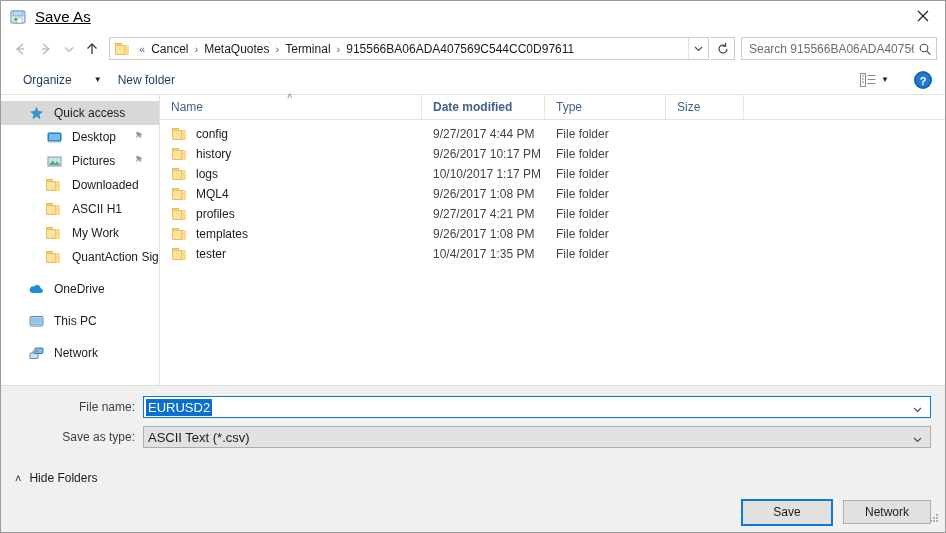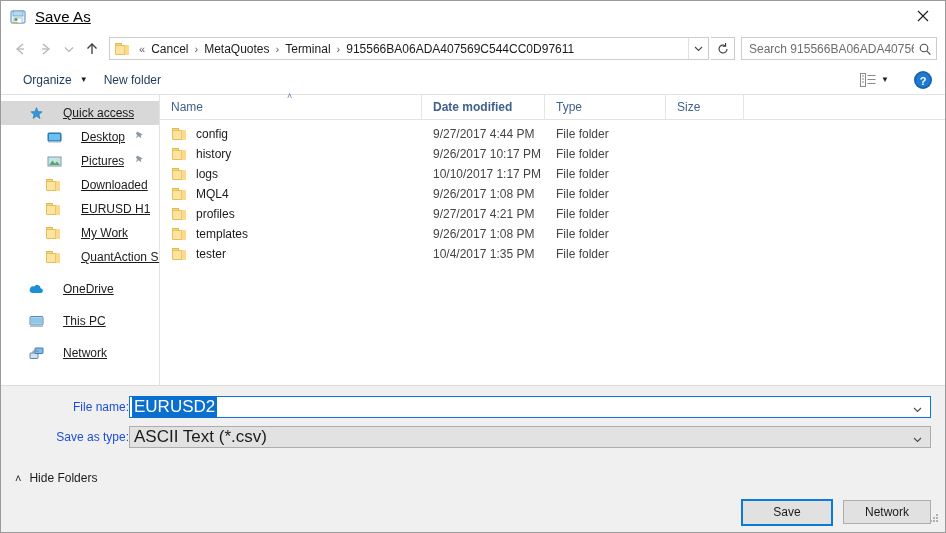--- a/index.html
+++ b/index.html
@@ -98,21 +98,21 @@
   
   .cmdbar {
     height: 30px; min-height: 30px;
     display: flex; align-items: center;
     border-bottom: 1px solid #e2e2e2;
     padding-left: 14px;
     background: #ffffff;
   }
   .cmd-item {
     font-size: 12px; color: #1b3a5c;
-    display: flex; align-items: center; gap: 8px;
+    display: flex; align-items: center; gap: 22px;
     padding: 0 8px; height: 24px;
   }
   .cmd-caret { font-size: 8px; color: #1b1b1b; }
   .cmdbar-right { margin-left: auto; display: flex; align-items: center; padding-right: 12px; gap: 4px;}
   .view-icon { display: flex; align-items: center; gap: 5px; padding: 0 6px; }
   .help-btn { width: 20px; height: 20px; margin-left: 14px; }
 
   
   .body {
     flex: 1 1 auto; display: flex; min-height: 0;
@@ -129,21 +129,21 @@
     height: 24px; display: flex; align-items: center;
     font-size: 12px; color: #1b1b1b;
     position: relative;
   }
   .nav-row.selected { background: #d8d8d8; }
   .nav-ico {
     width: 16px; height: 16px; flex: 0 0 auto;
     display: flex; align-items: center; justify-content: center;
     position: relative;
   }
-  .nav-label { margin-left: 19px; white-space: nowrap; overflow: hidden; text-decoration: underline; }
+  .nav-label { margin-left: 10px; white-space: nowrap; overflow: hidden; }
   .pin { position: absolute; right: 14px; top: 5px; }
   .lvl0 { padding-left: 27px; }
   .lvl1 { padding-left: 45px; }
   .nav-gap { height: 8px; }
 
   .filelist { flex: 1 1 auto; display: flex; flex-direction: column; min-width: 0; background: #ffffff; }
   .colhead {
     height: 25px; min-height: 25px;
     display: flex; align-items: center;
     border-bottom: 1px solid #e2e2e2;
@@ -195,32 +195,32 @@
     background: #f0f0f0;
     flex: 0 0 auto;
     padding: 0;
     position: relative;
   }
   .form-row {
     display: flex; align-items: center;
     padding-left: 0; height: 26px; margin-top: 0;
   }
   .form-label {
-    width: 128px; text-align: right; 
-    font-size: 12px; color: #1d4ed8; flex: 0 0 auto;
+    width: 142px; text-align: right; padding-right: 8px;
+    font-size: 12px; color: #404040; flex: 0 0 auto;
   }
   .combo {
     flex: 1 1 auto; height: 22px; margin-right: 14px;
     display: flex; align-items: center;
     background: #ffffff; border: 1px solid #7a7a7a;
     position: relative;
   }
   .combo.focused { border: 1px solid #0a77d5; }
   .combo.disabledc { background: #e2e2e2; border: 1px solid #adadad; }
-  .combo .val { font-size: 17px; color: #1b1b1b; padding-left: 4px; }
+  .combo .val { font-size: 13px; color: #1b1b1b; padding-left: 4px; }
   .combo .val.sel { background: #0b6fd0; color: #ffffff; padding: 1px 2px; margin-left: 2px; }
   .combo .cv { position: absolute; right: 7px; top: 4px; }
 
   .hidefolders {
     display: flex; align-items: center; gap: 8px;
     font-size: 12px; color: #1b1b1b;
     padding-left: 14px; height: 28px;
   }
   .btnbar {
     display: flex; justify-content: flex-end; align-items: center;
@@ -413,21 +413,21 @@
       </div>
 
       <div class="nav-row lvl1">
         <span class="nav-ico">
           <span class="folder">
               <span class="tab"></span>
               <span class="bodyf"></span>
               <span class="flap"></span>
             </span>
         </span>
-        <span class="nav-label">EURUSD H1</span>
+        <span class="nav-label">ASCII H1</span>
       </div>
 
       <div class="nav-row lvl1">
         <span class="nav-ico">
           <span class="folder">
               <span class="tab"></span>
               <span class="bodyf"></span>
               <span class="flap"></span>
             </span>
         </span>

